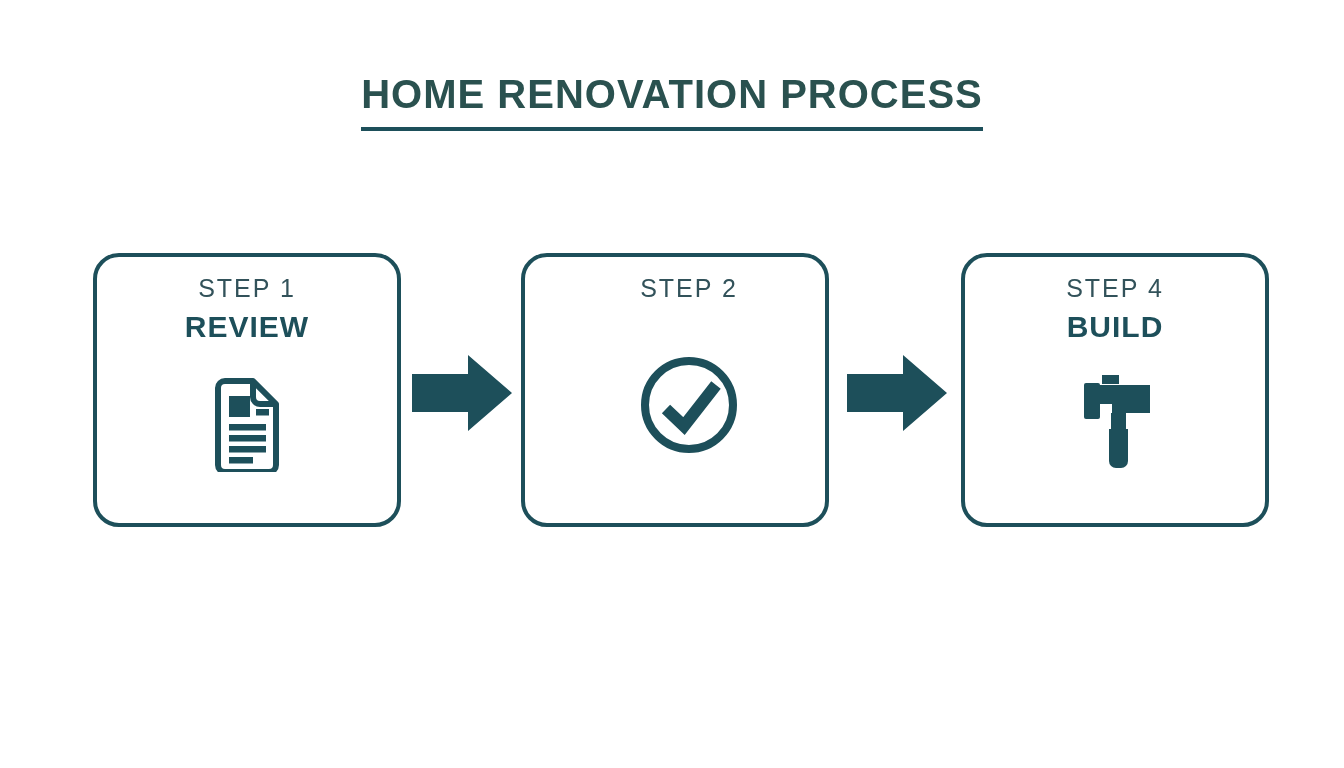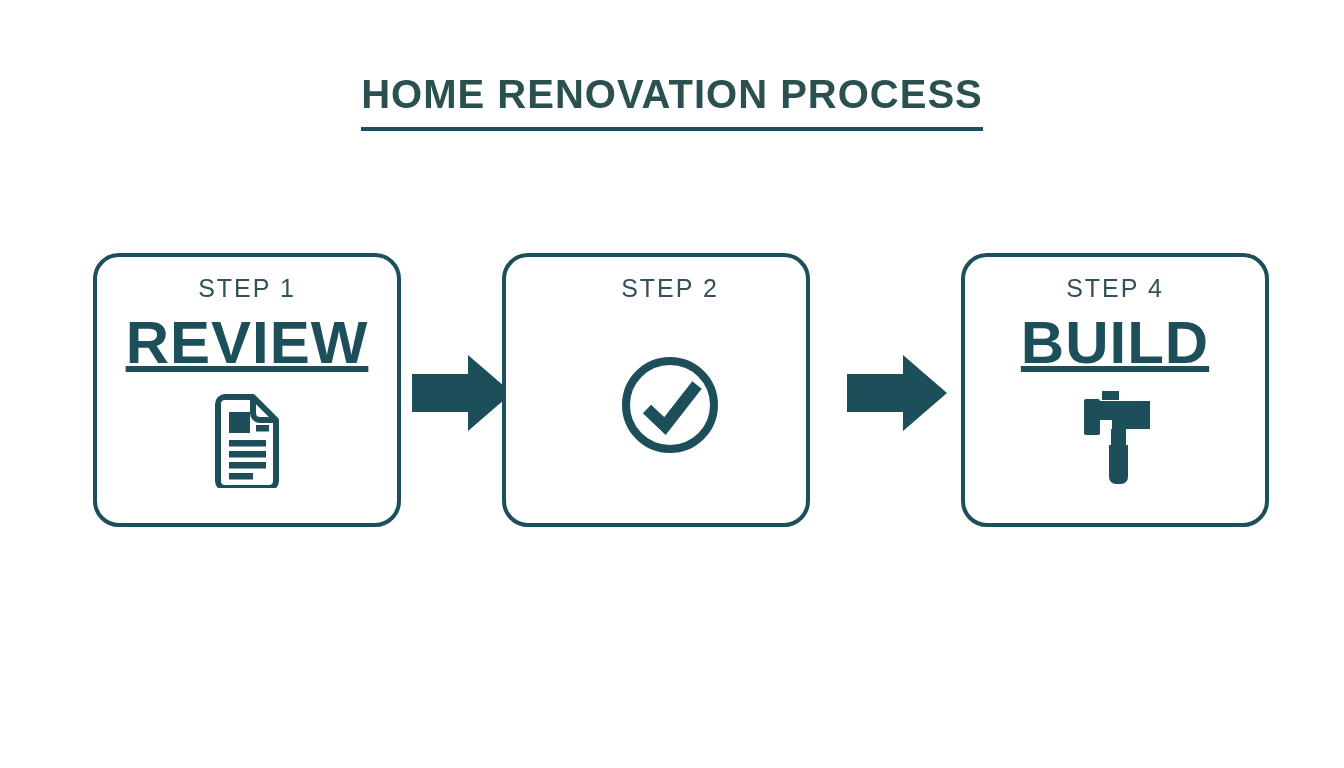--- a/index.html
+++ b/index.html
@@ -39,38 +39,37 @@
     width: 308px;
     height: 274px;
     border: 4px solid var(--accent, #1d4f5a);
     border-radius: 26px;
     background: #ffffff;
     display: flex;
     flex-direction: column;
     align-items: center;
   }
   .card-1 { left: 93px; }
-  .card-2 { left: 502px; padding-left: 28px; }
+  .card-2 { left: 521px; padding-left: 28px; }
   .card-3 { left: 961px; }
 
   .step-label {
     margin-top: 17px;
     font-size: 25px;
     font-weight: 400;
     letter-spacing: 2px;
     color: var(--label-color, #32525a);
   }
   .step-name {
     margin-top: 8px;
-    font-size: 60px;
+    font-size: 30px;
     font-weight: 700;
     letter-spacing: 1px;
     color: var(--accent, #1d4f5a);
     line-height: 1.05;
-    text-decoration: underline;
   }
   .icon-wrap {
     flex: 1;
     display: flex;
     align-items: center;
     justify-content: center;
     padding-bottom: 16px;
   }
   .icon-wrap svg { display: block; }
 

